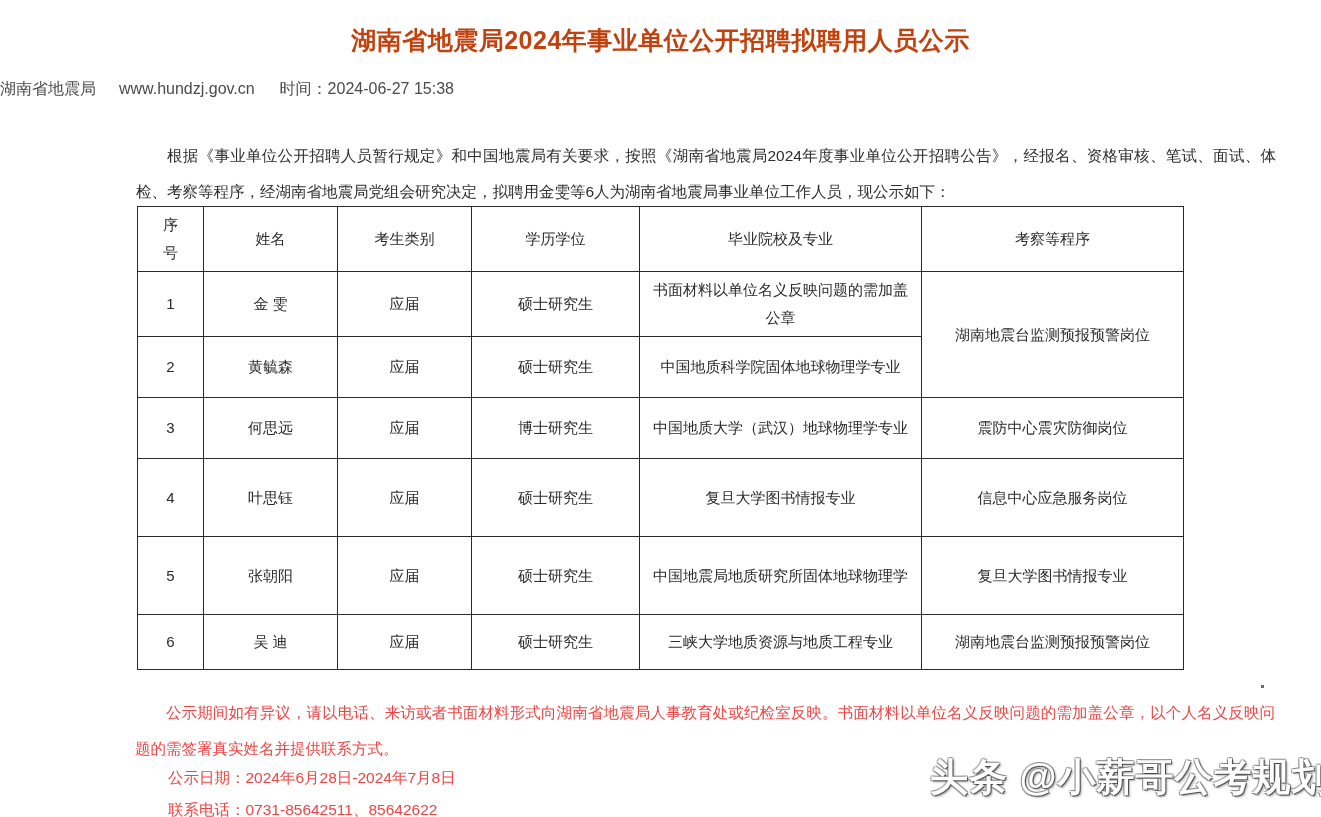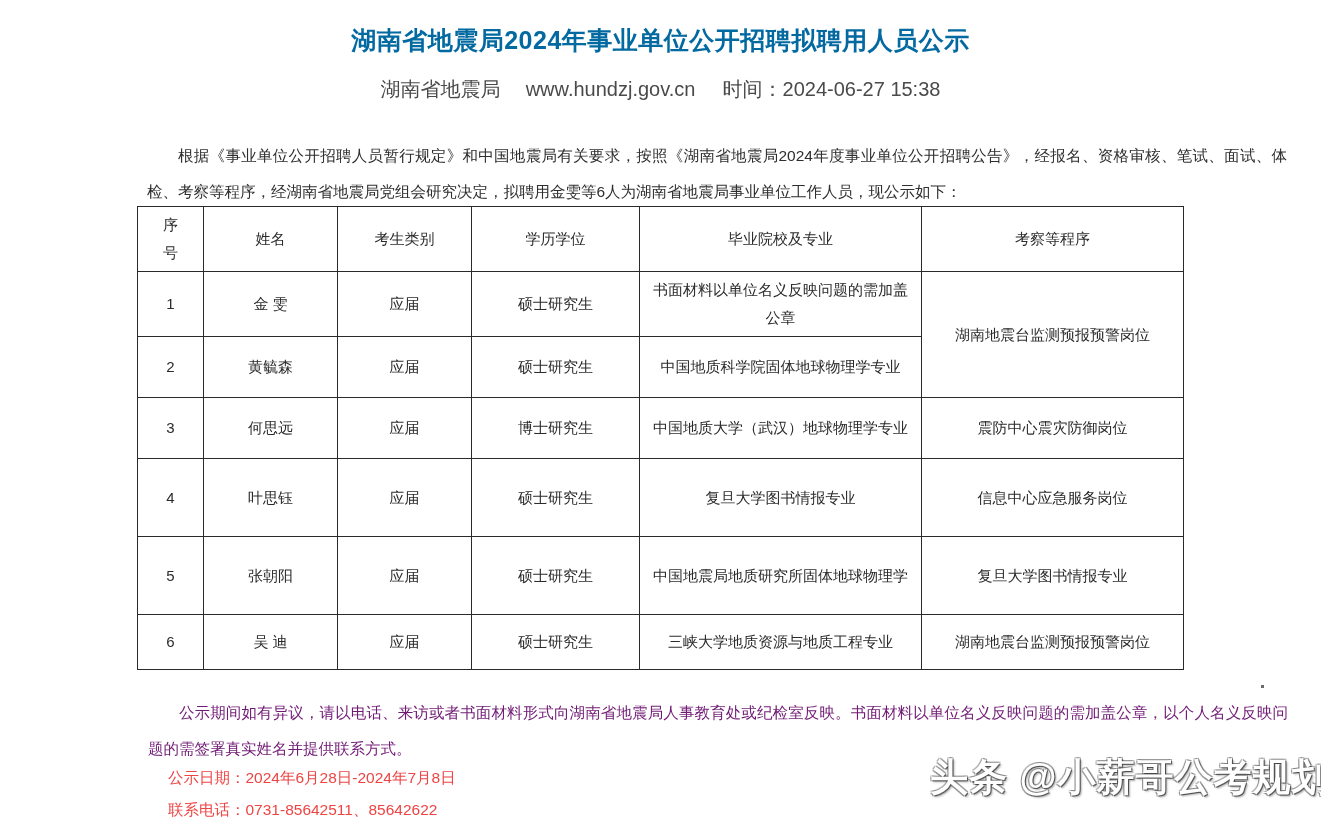--- a/index.html
+++ b/index.html
@@ -26,43 +26,42 @@
   
   .doc-title {
     position: absolute;
     left: 0;
     top: 23px;
     width: 1321px;
     text-align: center;
     font-size: 25px;
     font-weight: bold;
     letter-spacing: 0.5px;
-    color: #0369a1;
+    color: #c2410c;
     line-height: 34px;
   }
 
   .meta-line {
     position: absolute;
     left: 0;
     top: 78px;
     width: 1321px;
-    text-align: center;
-    font-size: 20px;
+    font-size: 16px;
     color: #4a4a4a;
     line-height: 22px;
     white-space: nowrap;
   }
   .meta-line .meta-item { display: inline-block; }
   .meta-gap-sm { display: inline-block; width: 14px; }
   .meta-gap-lg { display: inline-block; width: 16px; }
 
   
   .intro {
     position: absolute;
-    left: 147px;
+    left: 136px;
     top: 138px;
     width: 1140px;
     font-size: 15.5px;
     line-height: 36px;
     color: #2e2e2e;
     text-align: justify;
     text-justify: inter-ideograph;
     text-indent: 2em;
   }
 
@@ -99,26 +98,26 @@
   .no-stack { display: inline-block; line-height: 22px; }
   .r-tall  { height: 61px; }
   .r-tall2 { height: 61px; }
   .r-mid   { height: 78px; }
   .r-big   { height: 78px; }
   .r-last  { height: 55px; }
 
   
   .footer-note {
     position: absolute;
-    left: 148px;
+    left: 135px;
     top: 695px;
     width: 1140px;
     font-size: 15.5px;
     line-height: 36px;
-    color: #701a75;
+    color: #ef4444;
     text-align: justify;
     text-justify: inter-ideograph;
     text-indent: 2em;
   }
   .footer-line {
     position: absolute;
     left: 137px;
     width: 1000px;
     font-size: 15.5px;
     line-height: 30px;

